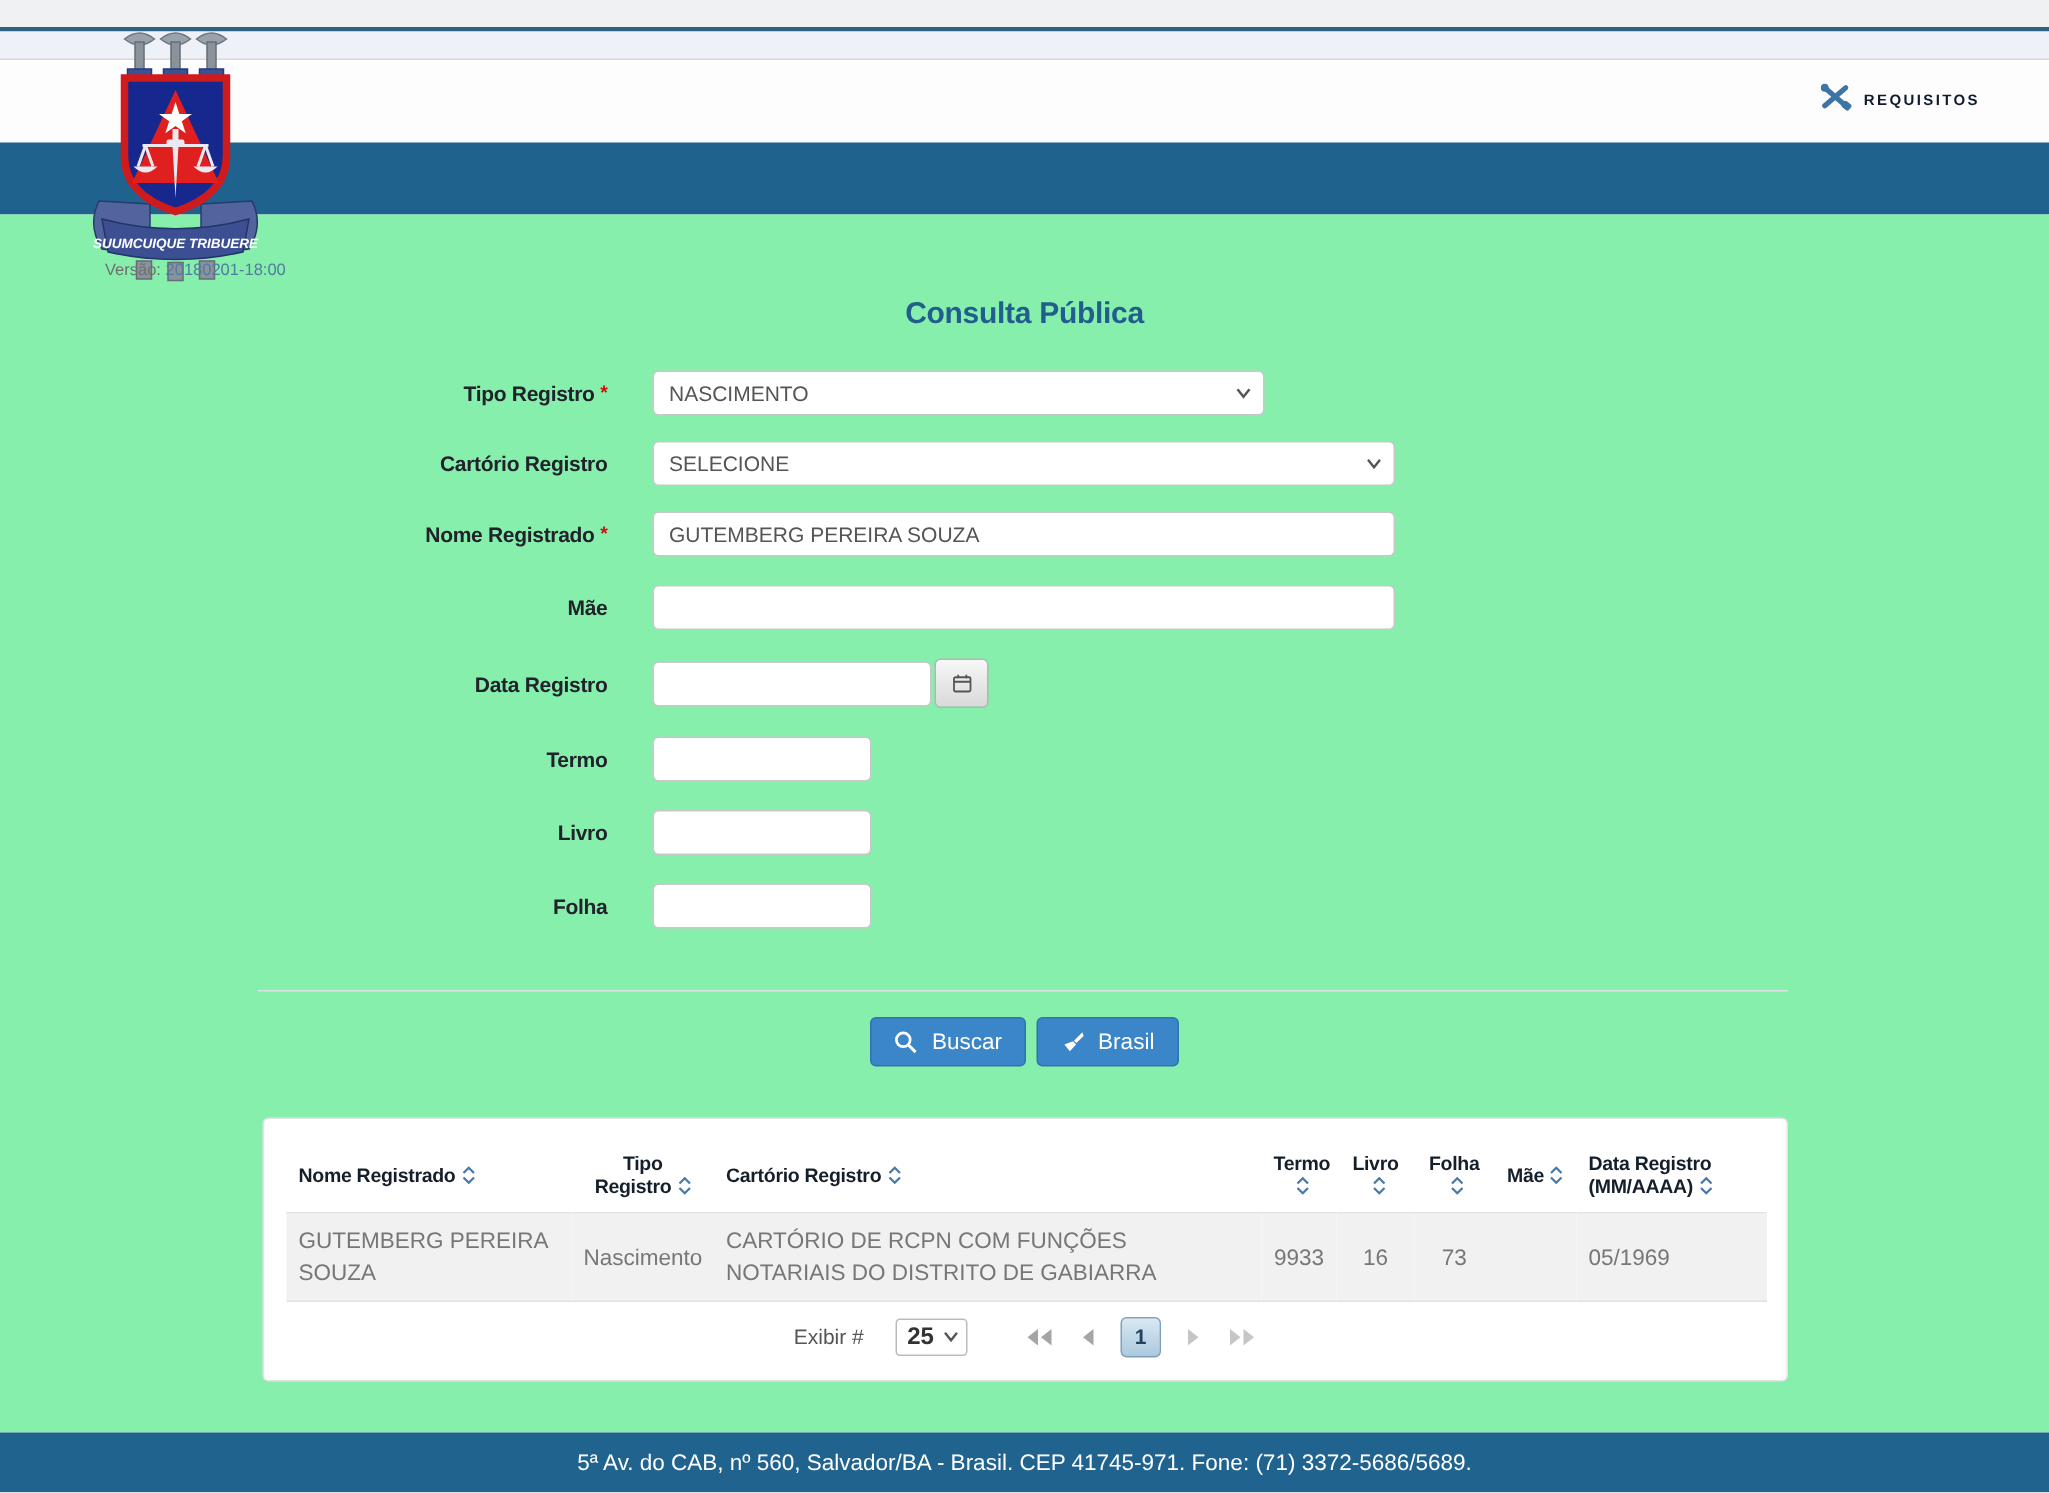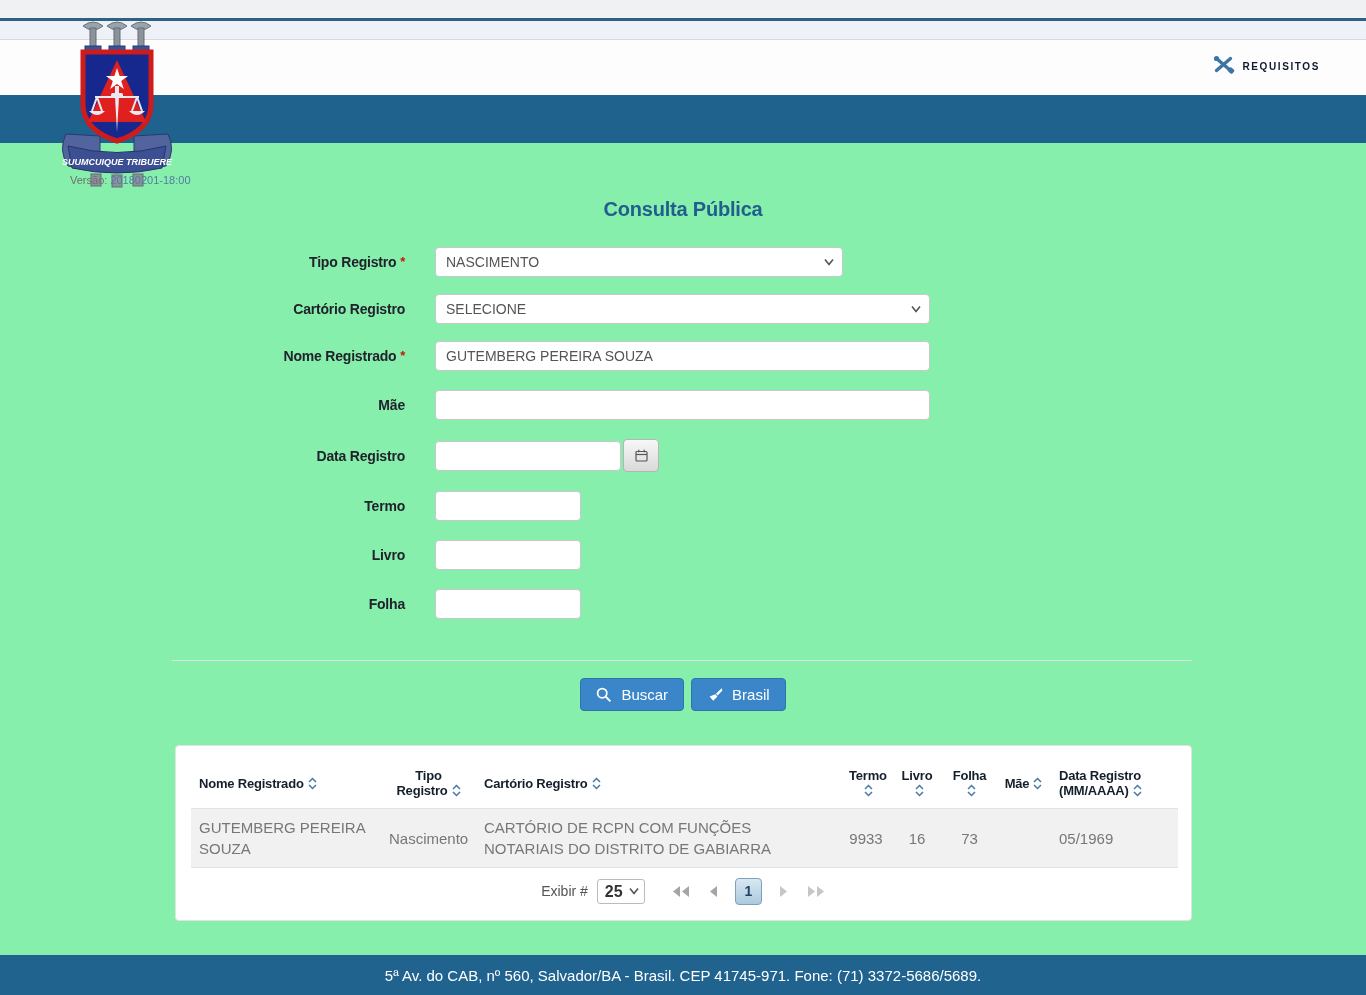--- a/index.html
+++ b/index.html
@@ -61,21 +61,21 @@
 
   
   .panel { width:1017px; margin:34px 0 0 175px; background:#fff; border:1px solid #e3e3e3; border-radius:4px; padding:12px 15px 6px; }
   table.results { width:987px; border-collapse:collapse; table-layout:fixed; }
   .results th { font-size:13px; font-weight:bold; color:#141f2b; padding:10px 8px 8px; letter-spacing:-0.2px; vertical-align:middle; }
   .results td { font-size:15px; color:#777; padding:8px 8px; line-height:21px; background:#f1f1f1;
                 border-top:1px solid #e2e2e2; border-bottom:1px solid #e2e2e2; }
   .al { text-align:left; } .ac { text-align:center; }
   .sort-icon { display:inline-block; vertical-align:-2px; margin-left:4px; cursor:pointer; }
 
-  .pager { height:46px; display:flex; align-items:center; justify-content:center; gap:12px; }
+  .pager { height:46px; display:flex; align-items:center; justify-content:center; gap:24px; }
   .pager .exibir-label { font-size:14px; color:#555; margin-right:-3px; }
   .pager .select-wrap select { height:25px; font-size:16px; font-weight:bold; color:#333; padding:0 20px 0 7px; border-color:#bbb; border-radius:3px; }
   .pager .select-chevron { right:6px; }
   .pg-arrow { display:flex; align-items:center; cursor:pointer; }
   .pg-current { width:27px; height:27px; display:flex; align-items:center; justify-content:center;
                 background:linear-gradient(#d9e8f3,#abc9de); border:1px solid #7fa0b8; border-radius:4px;
                 font-size:14px; font-weight:bold; color:#24425e; cursor:pointer; }
   .pager-group { display:flex; align-items:center; gap:17px; margin-left:14px; }
 
   

